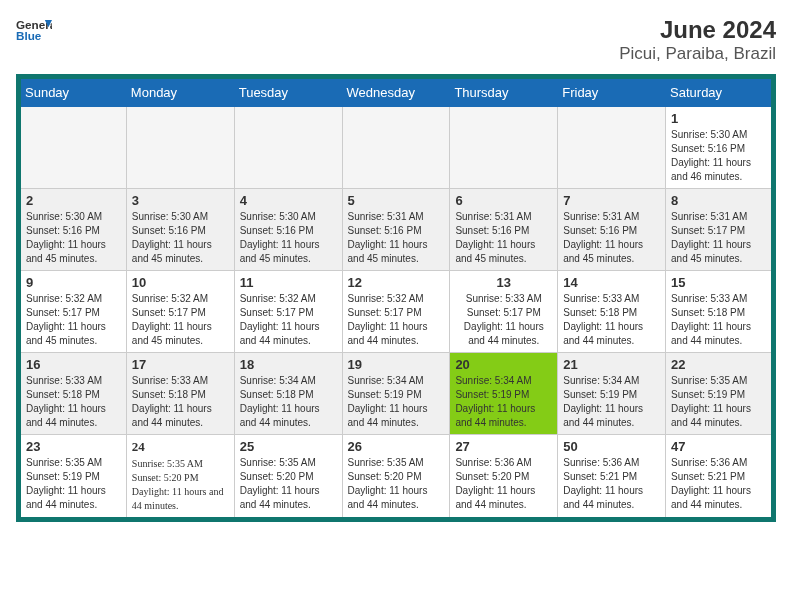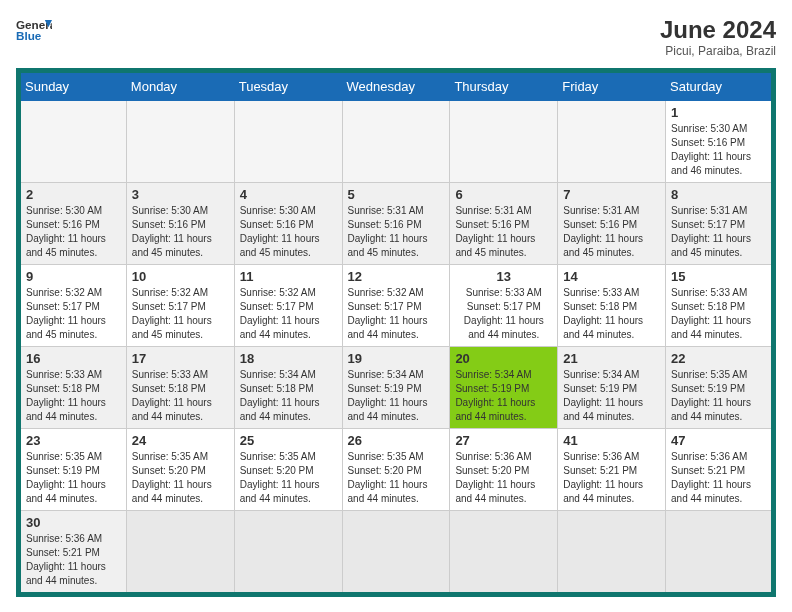--- a/index.html
+++ b/index.html
@@ -27,21 +27,21 @@
     }
     .title-block {
       text-align: right;
     }
     .main-title {
       font-size: 24px;
       font-weight: bold;
       color: #333;
     }
     .subtitle {
-      font-size: 12px;
+      font-size: 17px;
       color: #555;
       margin-left: 36px;
     }
     .calendar {
       width: 100%;
       border-collapse: collapse;
       border: 5px solid #0f766e;
     }
     .calendar th {
       background: #1a6bb5;
@@ -213,51 +213,39 @@
         <td style="background: rgb(240, 240, 240);">
           <span class="day-num">22</span>
           <div class="day-info">Sunrise: 5:35 AM<br>Sunset: 5:19 PM<br>Daylight: 11 hours and 44 minutes.</div>
         </td>
       </tr>
       <tr>
         <td style="background: rgb(255, 255, 255);">
           <span class="day-num">23</span>
           <div class="day-info">Sunrise: 5:35 AM<br>Sunset: 5:19 PM<br>Daylight: 11 hours and 44 minutes.</div>
         </td>
-        <td style="background: rgb(255, 255, 255);">
+        <td style="background: rgb(255, 255, 255); font-family: Liberation Serif, serif;">
           <span class="day-num">24</span>
           <div class="day-info">Sunrise: 5:35 AM<br>Sunset: 5:20 PM<br>Daylight: 11 hours and 44 minutes.</div>
         </td>
         <td style="background: rgb(255, 255, 255);">
           <span class="day-num">25</span>
           <div class="day-info">Sunrise: 5:35 AM<br>Sunset: 5:20 PM<br>Daylight: 11 hours and 44 minutes.</div>
         </td>
         <td style="background: rgb(255, 255, 255);">
           <span class="day-num">26</span>
           <div class="day-info">Sunrise: 5:35 AM<br>Sunset: 5:20 PM<br>Daylight: 11 hours and 44 minutes.</div>
         </td>
         <td style="background: rgb(255, 255, 255);">
           <span class="day-num">27</span>
           <div class="day-info">Sunrise: 5:36 AM<br>Sunset: 5:20 PM<br>Daylight: 11 hours and 44 minutes.</div>
         </td>
         <td style="background: rgb(255, 255, 255);">
-          <span class="day-num">41</span>
+          <span class="day-num">50</span>
           <div class="day-info">Sunrise: 5:36 AM<br>Sunset: 5:21 PM<br>Daylight: 11 hours and 44 minutes.</div>
         </td>
         <td style="background: rgb(255, 255, 255);">
           <span class="day-num">47</span>
           <div class="day-info">Sunrise: 5:36 AM<br>Sunset: 5:21 PM<br>Daylight: 11 hours and 44 minutes.</div>
         </td>
-      </tr>
-      <tr class="row-shade">
-        <td style="background: rgb(240, 240, 240);">
-          <span class="day-num">30</span>
-          <div class="day-info">Sunrise: 5:36 AM<br>Sunset: 5:21 PM<br>Daylight: 11 hours and 44 minutes.</div>
-        </td>
-        <td class="empty-cell" style="background: rgb(232, 232, 232);"></td>
-        <td class="empty-cell" style="background: rgb(232, 232, 232);"></td>
-        <td class="empty-cell" style="background: rgb(232, 232, 232);"></td>
-        <td class="empty-cell" style="background: rgb(232, 232, 232);"></td>
-        <td class="empty-cell" style="background: rgb(232, 232, 232);"></td>
-        <td class="empty-cell" style="background: rgb(232, 232, 232);"></td>
       </tr>
     </tbody>
 </table>
 
 </body></html>

